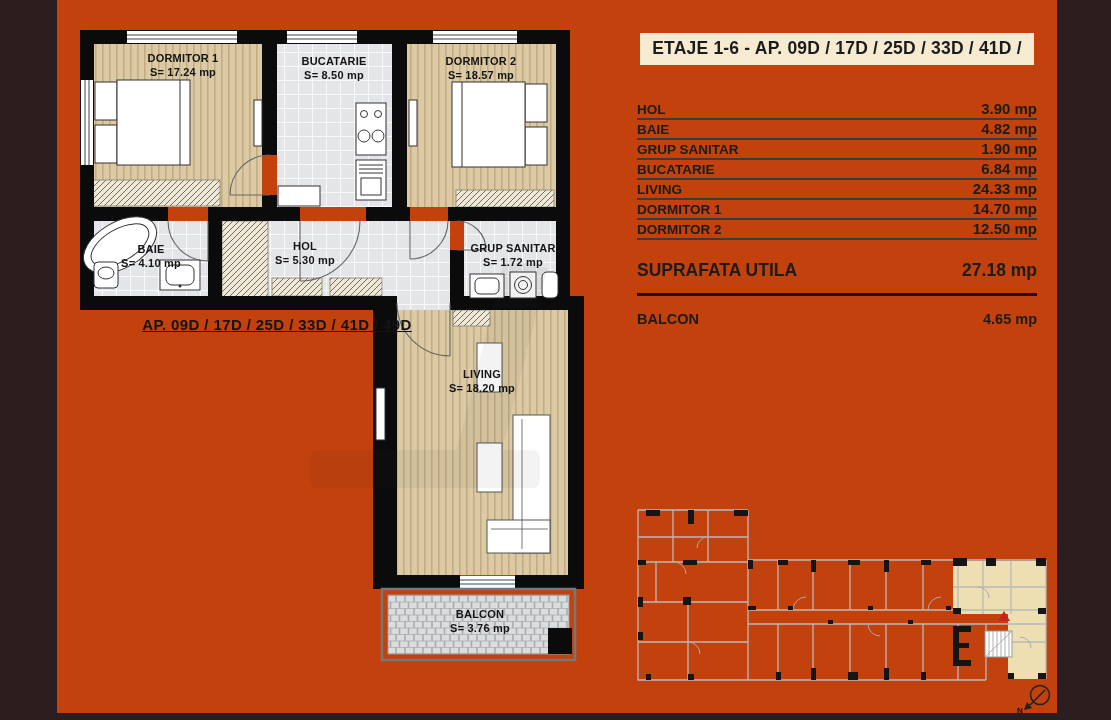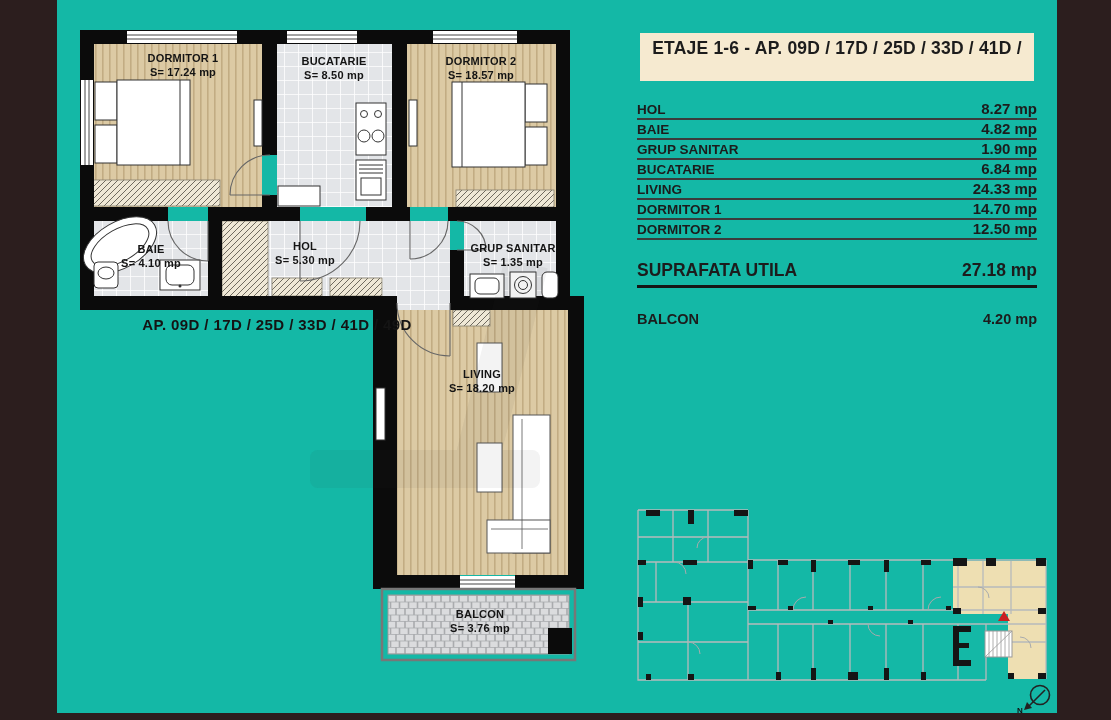--- a/index.html
+++ b/index.html
@@ -3,54 +3,54 @@
 <meta charset="utf-8">
 <style>
   html,body{margin:0;padding:0;}
   body{
     width:1111px;height:720px;overflow:hidden;position:relative;
     background:#2c1e1e;
     font-family:"Liberation Sans", sans-serif;
   }
   .page{
     position:absolute;left:57px;top:0;width:1000px;height:713px;
-    background:#14b8a6;
+    background:#c2410c;
   }
   
   .plan{position:absolute;left:3px;top:10px;width:560px;height:680px;}
   .plan svg{position:absolute;left:0;top:0;}
   .room-label{
     position:absolute;text-align:center;color:#141414;
     font-size:11px;line-height:13.5px;font-weight:bold;letter-spacing:.2px;
     z-index:3;
   }
   .room-label span{display:block;}
   .ap-label{
     position:absolute;left:82px;top:306px;width:270px;text-align:center;
-    font-size:15px;font-weight:bold;color:#141414;letter-spacing:.4px;z-index:3;
+    font-size:15px;font-weight:bold;color:#141414;letter-spacing:.4px;z-index:3;text-decoration:underline;
   }
   
   .info-panel{position:absolute;left:580px;top:0;width:400px;height:360px;color:#1c1c1c;}
   .ip-header{
     position:absolute;left:3px;top:33px;width:394px;
     background:#f6ead0;text-align:center;
     font-size:17.5px;line-height:23px;font-weight:bold;
-    padding:4px 0 21px 0;letter-spacing:.2px;
+    padding:4px 0 5px 0;letter-spacing:.2px;
   }
   .ip-table{position:absolute;left:0;top:100px;width:400px;}
   .ip-row{
     height:20px;display:flex;justify-content:space-between;align-items:flex-end;
     border-bottom:2px solid #3b3b3b;box-sizing:border-box;padding-bottom:1px;
   }
   .ip-label{font-size:13.5px;font-weight:bold;}
   .ip-value{font-size:15px;font-weight:bold;}
   .ip-total{
     position:absolute;left:0;top:260px;width:400px;
     display:flex;justify-content:space-between;align-items:flex-end;
-    border-bottom:3px solid #161616;padding-bottom:4px;
+    border-bottom:3px solid #161616;padding-bottom:12px;
     font-size:17.5px;font-weight:bold;text-align:right;
   }
   .ip-balcony{
     position:absolute;left:0;top:311px;width:400px;
     display:flex;justify-content:space-between;align-items:flex-end;
     font-size:14.5px;font-weight:bold;
   }
   
   .site-plan{position:absolute;left:571px;top:502px;width:424px;height:212px;}
 </style>
@@ -234,41 +234,41 @@
     <div class="room-label" style="left:16px;top:233px;width:150px">
       <span>BAIE</span>
         <span>S= 4.10 mp</span>
     </div>
     <div class="room-label" style="left:170px;top:230px;width:150px">
       <span>HOL</span>
         <span>S= 5.30 mp</span>
     </div>
     <div class="room-label" style="left:378px;top:232px;width:150px">
       <span>GRUP SANITAR</span>
-        <span>S= 1.35 mp</span>
+        <span>S= 1.72 mp</span>
     </div>
     <div class="room-label" style="left:347px;top:358px;width:150px">
       <span>LIVING</span>
         <span>S= 18.20 mp</span>
     </div>
     <div class="room-label" style="left:345px;top:598px;width:150px">
       <span>BALCON</span>
         <span>S= 3.76 mp</span>
     </div>
     <div class="ap-label">AP.  09D / 17D / 25D / 33D / 41D / 49D</div>
   </div>
 
   <div class="info-panel">
     <div class="ip-header">
       <div>ETAJE 1-6 -  AP.  09D / 17D / 25D / 33D / 41D /</div>
     </div>
     <div class="ip-table">
       <div class="ip-row">
         <span class="ip-label">HOL</span>
-        <span class="ip-value">8.27 mp</span>
+        <span class="ip-value">3.90 mp</span>
       </div>
       <div class="ip-row">
         <span class="ip-label">BAIE</span>
         <span class="ip-value">4.82 mp</span>
       </div>
       <div class="ip-row">
         <span class="ip-label">GRUP SANITAR</span>
         <span class="ip-value">1.90 mp</span>
       </div>
       <div class="ip-row">
@@ -287,21 +287,21 @@
         <span class="ip-label">DORMITOR 2</span>
         <span class="ip-value">12.50 mp</span>
       </div>
     </div>
     <div class="ip-total">
       <span>SUPRAFATA UTILA</span>
       <span>27.18 mp</span>
     </div>
     <div class="ip-balcony">
       <span>BALCON</span>
-      <span>4.20 mp</span>
+      <span>4.65 mp</span>
     </div>
   </div>
 
   <div class="site-plan">
     <svg width="424" height="212" viewBox="0 0 424 212">
 
       <path d="M325,59 H418 V177 H380 V112 H325 Z" fill="#eedfb2"></path>
 
       <g stroke="#b7babc" stroke-width="1.3" fill="none">
         <path d="M10,8 H120 M10,8 V178 H120 M120,8 V178 M120,58 H418 M418,58 V177 M120,178 H358"></path>

